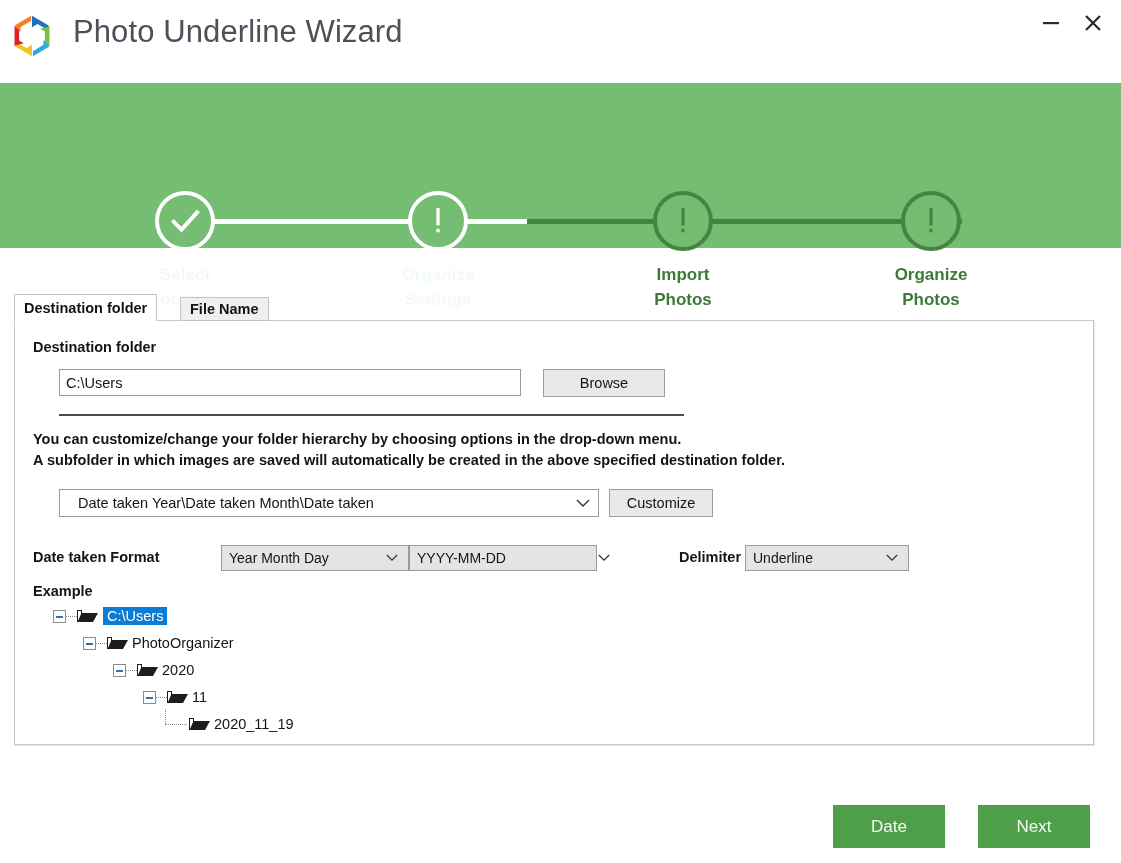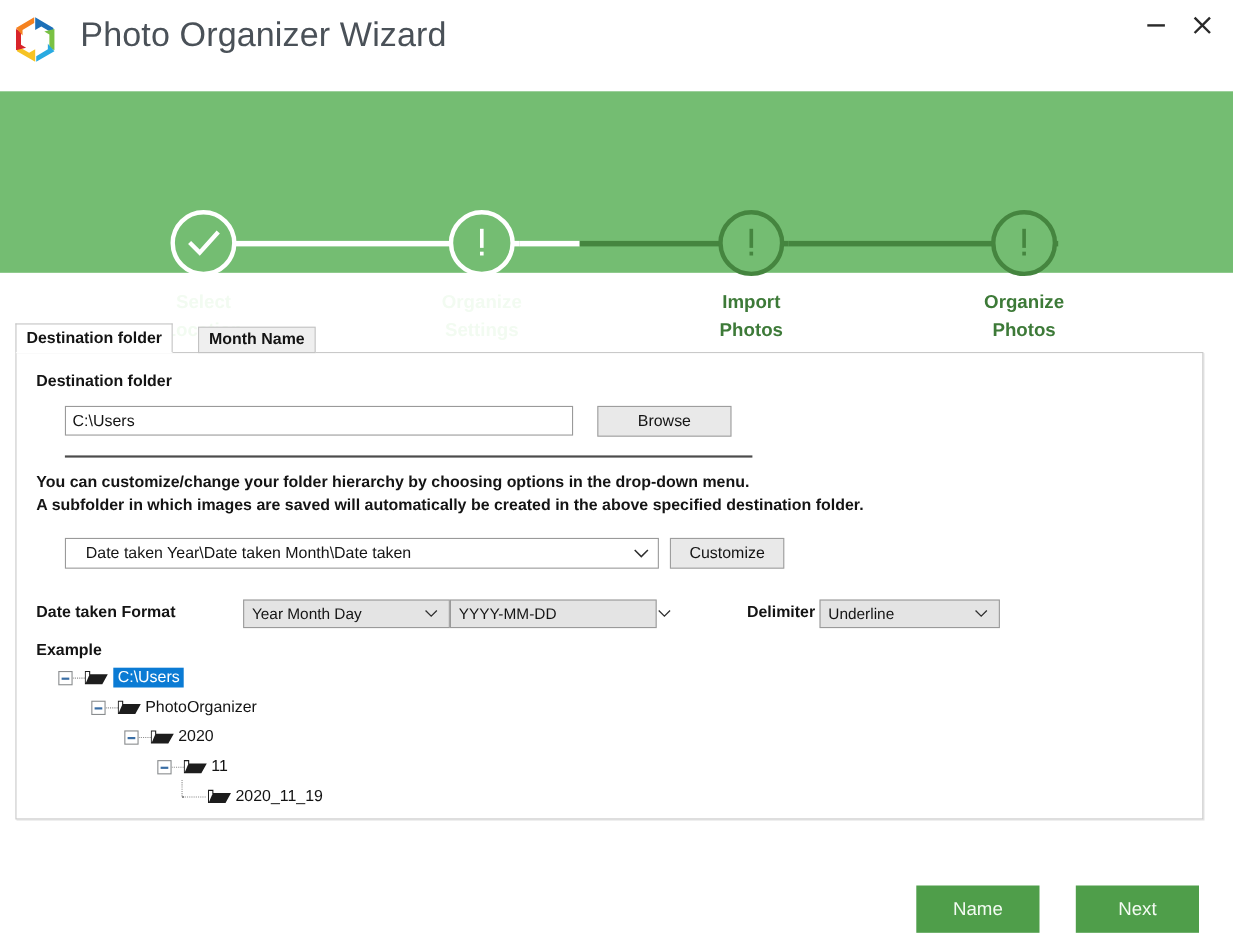--- a/index.html
+++ b/index.html
@@ -239,21 +239,21 @@
 
   <svg id="logo" viewBox="0 0 100 100">
     <path d="M50 6 L86 27 L86 38 L62 24 L50 31 Z" fill="#1d70b8"></path>
     <path d="M88 29 L88 71 L78 66 L78 40 L68 34 Z" fill="#7ac143"></path>
     <path d="M88 73 L52 94 L52 83 L75 69 L75 58 Z" fill="#29aae1"></path>
     <path d="M50 94 L14 73 L14 62 L38 76 L50 69 Z" fill="#f6c324"></path>
     <path d="M12 71 L12 29 L22 34 L22 60 L32 66 Z" fill="#d8232a"></path>
     <path d="M12 27 L48 6 L48 17 L25 31 L25 42 Z" fill="#f58220"></path>
   </svg>
 
-  <div id="app-title">Photo Organizer Wizard</div>
+  <div id="app-title">Photo Underline Wizard</div>
 
   <div class="wbtn" id="btn-min">
     <svg viewBox="0 0 30 30" width="30" height="30">
       <rect x="7" y="14" width="16" height="2.2" fill="#2a2a2a"></rect>
     </svg>
   </div>
   <div class="wbtn" id="btn-close">
     <svg viewBox="0 0 30 30" width="30" height="30">
       <path d="M8 8 L22 22 M22 8 L8 22" stroke="#2a2a2a" stroke-width="2.2" fill="none"></path>
     </svg>
@@ -314,21 +314,21 @@
     </div>
     <div class="step-label">
       <div>Organize</div>
       <div>Photos</div>
     </div>
   </div>
 </div>
 
 <div id="tabstrip">
   <div class="tab" id="tab-dest">Destination folder</div>
-  <div class="tab" id="tab-file">Month Name</div>
+  <div class="tab" id="tab-file">File Name</div>
 </div>
 
 <div id="panel">
 
   <div class="lbl" id="lbl-dest">Destination folder</div>
 
   <input id="input-dest" type="text" value="C:\Users" style="">
 
   <button id="btn-browse">Browse</button>
 
@@ -421,14 +421,14 @@
       <span class="elbow"></span>
       <svg class="folder" viewBox="0 0 22 16">
         <path d="M0 2 L0 14 L16 14 L21 5 L5 5 L5 2 Z" fill="#1d1d1d"></path>
         <path d="M1 3 L1 13 L4 6 L4 3 Z" fill="#ffffff"></path>
       </svg>
       <span class="tlabel">2020_11_19</span>
     </div>
   </div>
 </div>
 
-<button class="gbtn" id="btn-back">Name</button>
+<button class="gbtn" id="btn-back">Date</button>
 <button class="gbtn" id="btn-next">Next</button>
 
 </body></html>

